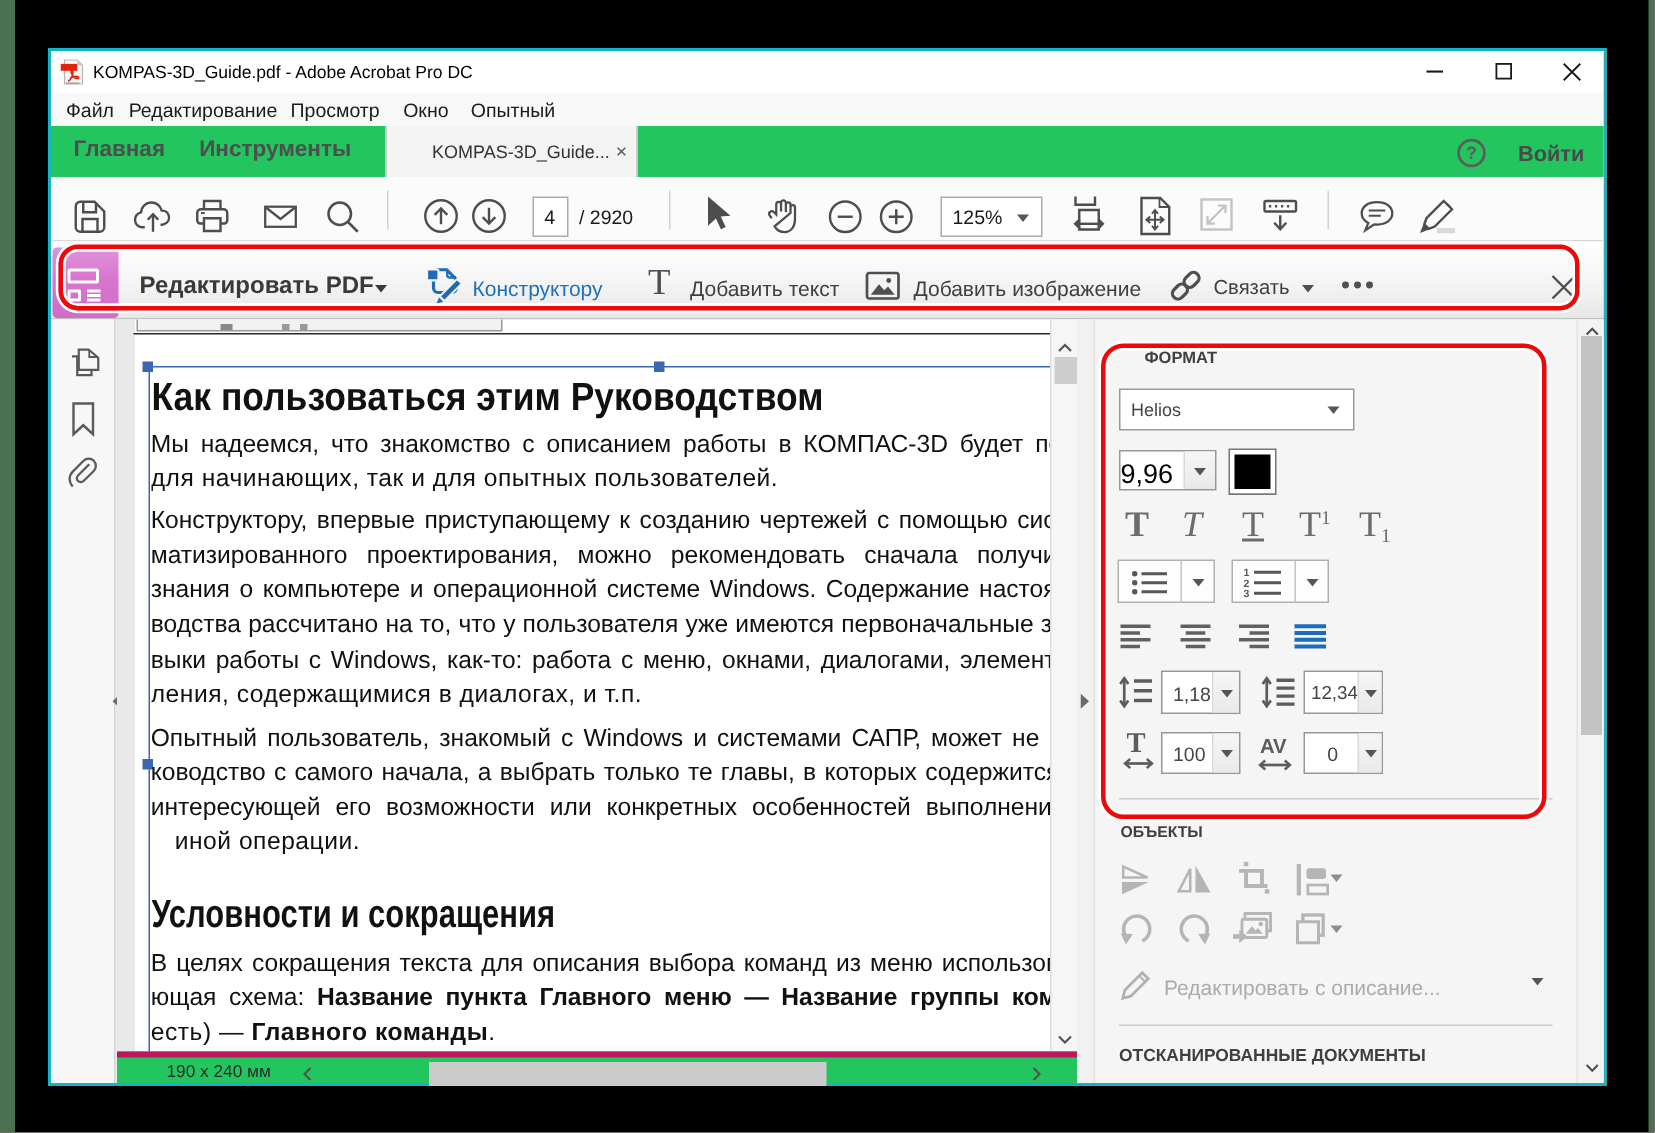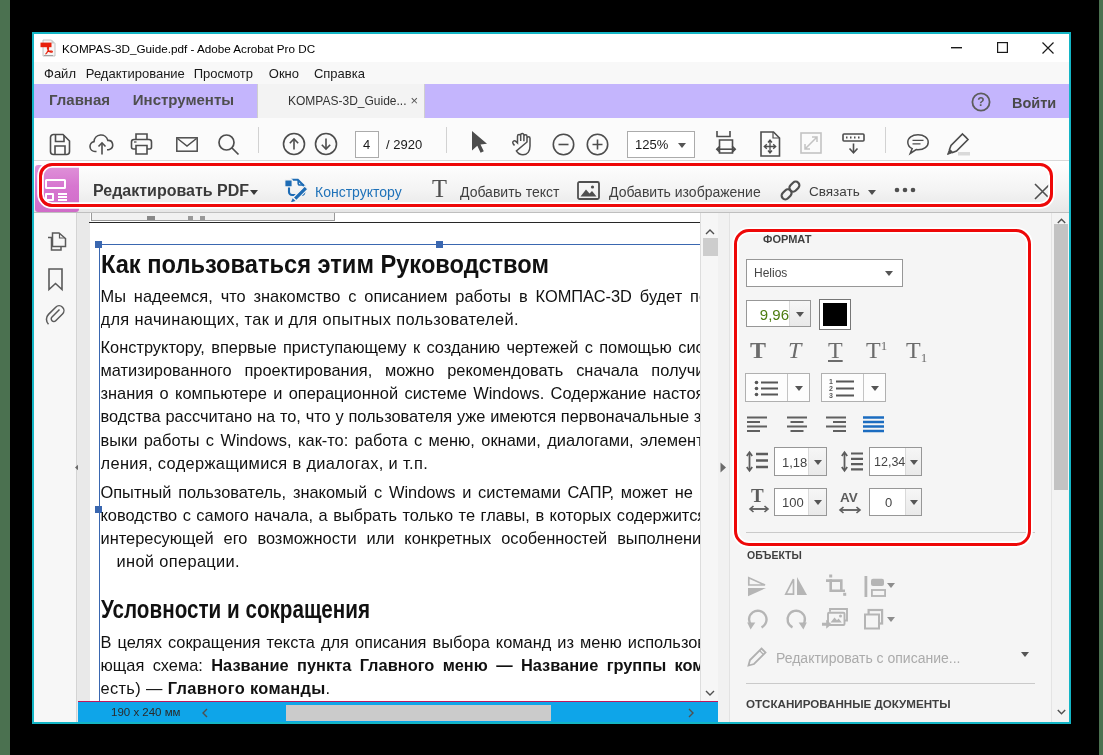--- a/index.html
+++ b/index.html
@@ -7,33 +7,33 @@
   body { background:#000; font-family:"Liberation Sans", sans-serif; position:relative; }
   .abs { position:absolute; }
   #greenL { left:0; top:0; width:10px; height:755px; background:#4b7150; }
   #greenR { left:1099px; top:0; width:4px; height:755px; background:#4b7150; }
   #win { left:32px; top:32px; width:1039px; height:692px; background:#fff; border:2px solid #13b5c5; }
   
   #titlebar { left:0; top:0; width:1035px; height:28px; background:#fff; }
   #title-text { left:28px; top:7.5px; font-size:11.7px; color:#000; }
   #menubar { left:0; top:28px; width:1035px; height:22px; background:#f8f8f8; font-size:13px; color:#1a1a1a; }
   .menuitem { position:absolute; top:3.5px; }
-  #tabbar { left:0; top:50px; width:1035px; height:34px; background:#c4b5fd; }
+  #tabbar { left:0; top:50px; width:1035px; height:34px; background:#22c55e; }
   .tabtxt { position:absolute; top:6.5px; font-size:15px; font-weight:bold; color:#4e4e4e; }
   #activetab { position:absolute; left:222.5px; top:0; width:168px; height:34px; background:#f3f3f3; border-left:1px solid #cfcfcf; border-right:1px solid #cfcfcf; }
   #toolbar { left:0; top:84px; width:1035px; height:43px; background:#fbfbfb; border-bottom:1px solid #d8d8d8; }
   .vsep { position:absolute; width:1px; background:#d2d2d2; }
   #editbar { left:0; top:127px; width:1035px; height:52px; background:linear-gradient(180deg,#ffffff 0%,#f4f4f4 55%,#e7e7e7 100%); border-bottom:1px solid #bfbfbf; }
   #content { left:0; top:179px; width:1035px; height:509px; background:#eaeaea; }
   
   #sidebar { left:0; top:0; width:43px; height:509px; background:#f7f7f7; border-right:1px solid #d4d4d4; }
   #docpane { left:44px; top:0; width:640px; height:509px; background:#e9e9e9; overflow:hidden; }
   #page { position:absolute; left:12px; top:0; width:800px; height:488px; background:#fff; }
   #vsb { left:666px; top:0; width:18px; height:488px; background:#f6f6f6; border-left:1px solid #ddd; }
-  #hsb { left:44px; top:488px; width:640px; height:21px; background:#0ea5e9; border-top:1px solid #be185d; }
+  #hsb { left:44px; top:488px; width:640px; height:21px; background:#22c55e; border-top:4px solid #be185d; }
   #rpanel { left:684px; top:0; width:351px; height:509px; background:#f5f5f5; }
   #collapse-strip { position:absolute; left:0; top:0; width:12px; height:509px; background:#f1f1f1; border-right:1px solid #e2e2e2; }
   #rpsb { position:absolute; left:333px; top:0; width:18px; height:509px; background:#f3f3f3; border-left:1px solid #e4e4e4; }
   .redring { position:absolute; border:3.6px solid #ee0808; box-shadow:0 0 0 1.8px #fff, inset 0 0 0 1.8px #fff; z-index:50; }
   .combo { position:absolute; background:#fff; border:1px solid #979797; }
   .combo .arr { position:absolute; right:0; top:0; bottom:0; width:21px; background:linear-gradient(180deg,#f6f6f6,#e9e9e9); border-left:1px solid #d9d9d9; }
   .darr { width:0; height:0; border-left:4.5px solid transparent; border-right:4.5px solid transparent; border-top:5.5px solid #555; position:absolute; }
   svg { position:absolute; overflow:visible; }
   .hline { position:absolute; left:0; font-size:26.3px; font-weight:bold; line-height:26px; white-space:nowrap; transform-origin:0 50%; }
   .jline { position:absolute; left:0; width:683px; font-size:16.4px; line-height:20px; text-align:justify; text-align-last:justify; }
@@ -63,21 +63,21 @@
       </svg>
     <svg style="left:1008px;top:8px;" width="12" height="12" viewBox="0 0 12 12">
         <path d="M0.5 0.5 L11.5 11.5 M11.5 0.5 L0.5 11.5" stroke="#1a1a1a" stroke-width="1.2"></path>
       </svg>
   </div>
   <div class="abs" id="menubar">
     <span class="menuitem" style="left:10px;">Файл</span>
     <span class="menuitem" style="left:51.8px;">Редактирование</span>
     <span class="menuitem" style="left:159.7px;">Просмотр</span>
     <span class="menuitem" style="left:234.8px;">Окно</span>
-    <span class="menuitem" style="left:279.9px;">Справка</span>
+    <span class="menuitem" style="left:279.9px;">Опытный</span>
   </div>
   <div class="abs" id="tabbar">
     <span class="tabtxt" style="left:15px;">Главная</span>
     <span class="tabtxt" style="left:98.8px;">Инструменты</span>
     <div id="activetab">
       <span style="position:absolute;left:30.5px;top:10px;font-size:12px;color:#333;">KOMPAS-3D_Guide...</span>
       <span style="position:absolute;left:153px;top:9px;font-size:13px;color:#555;">×</span>
     </div>
     <svg style="left:937px;top:8px;" width="20" height="20" viewBox="0 0 20 20">
         <circle cx="10" cy="10" r="8.6" fill="none" stroke="#5c5c5c" stroke-width="1.8"></circle>
@@ -294,21 +294,21 @@
         <svg style="left:2px;top:249px;" width="7" height="11" viewBox="0 0 7 11">
             <path d="M0.5 0.5 L6 5.5 L0.5 10.5 Z" fill="#6a6a6a"></path>
           </svg>
       </div>
       <div class="abs" style="left:29px;top:20px;font-size:11px;font-weight:bold;color:#3f3f3f;margin-left:16px;">ФОРМАТ</div>
       <div class="combo" style="left:28px;top:46px;width:157px;height:28px;">
         <span style="position:absolute;left:7px;top:6px;font-size:12px;color:#454545;">Helios</span>
         <span class="darr" style="right:9px;top:11px;"></span>
       </div>
       <div class="combo" style="left:28px;top:87px;width:65px;height:27px;">
-        <span style="position:absolute;left:0;top:5px;width:42px;text-align:right;font-size:15px;color:#4d7c0f;">9,96</span>
+        <span style="position:absolute;left:0;top:5px;width:42px;text-align:left;font-size:18px;color:#000000;">9,96</span>
         <span class="arr"></span>
           <span class="darr" style="right:6px;top:10.5px;"></span>
       </div>
       <div class="abs" style="left:102px;top:87px;width:30px;height:29px;background:#000;border:3px solid #fff;box-shadow:0 0 0 1px #767676;"></div>
       <div class="abs tico" style="left:32px;top:122.6px;font-weight:bold;">T</div>
       <div class="abs tico" style="left:70px;top:122.6px;font-style:italic;">T</div>
       <div class="abs tico" style="left:110px;top:122.6px;text-decoration:underline;">T</div>
       <div class="abs tico" style="left:148px;top:122.6px;">T<span style="font-size:13px;position:relative;top:-8px;">1</span></div>
       <div class="abs tico" style="left:188px;top:122.6px;">T<span style="font-size:13px;position:relative;top:4px;">1</span></div>
       <div class="abs lgroup" style="left:27px;top:160px;">

